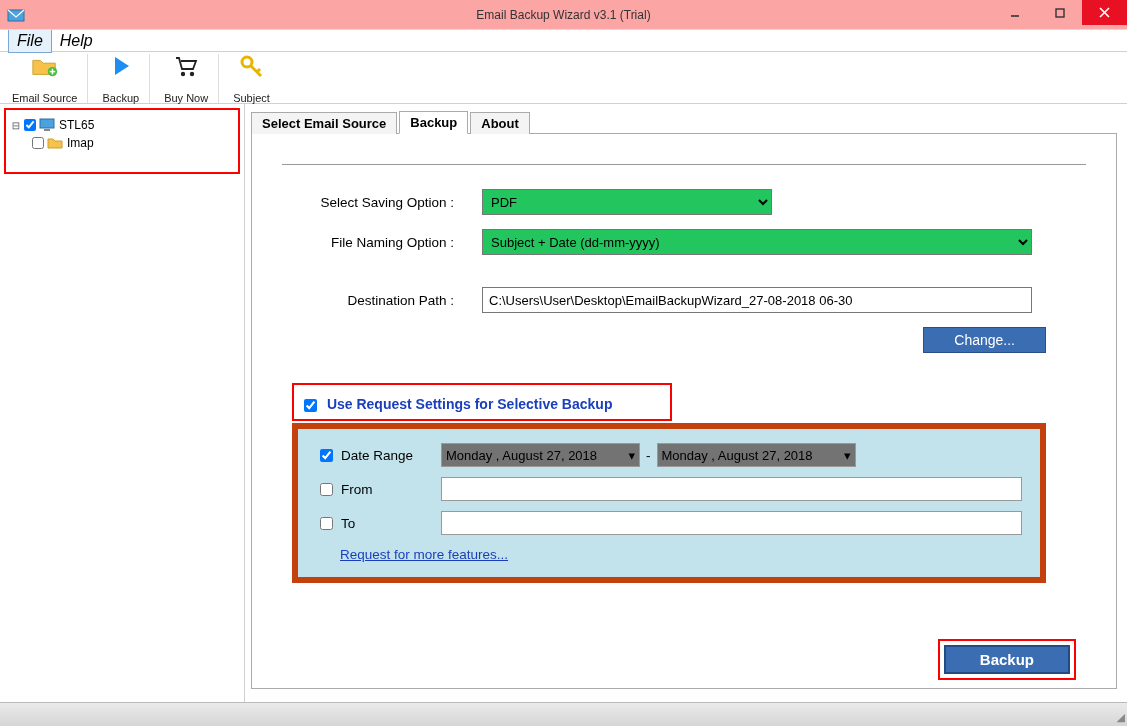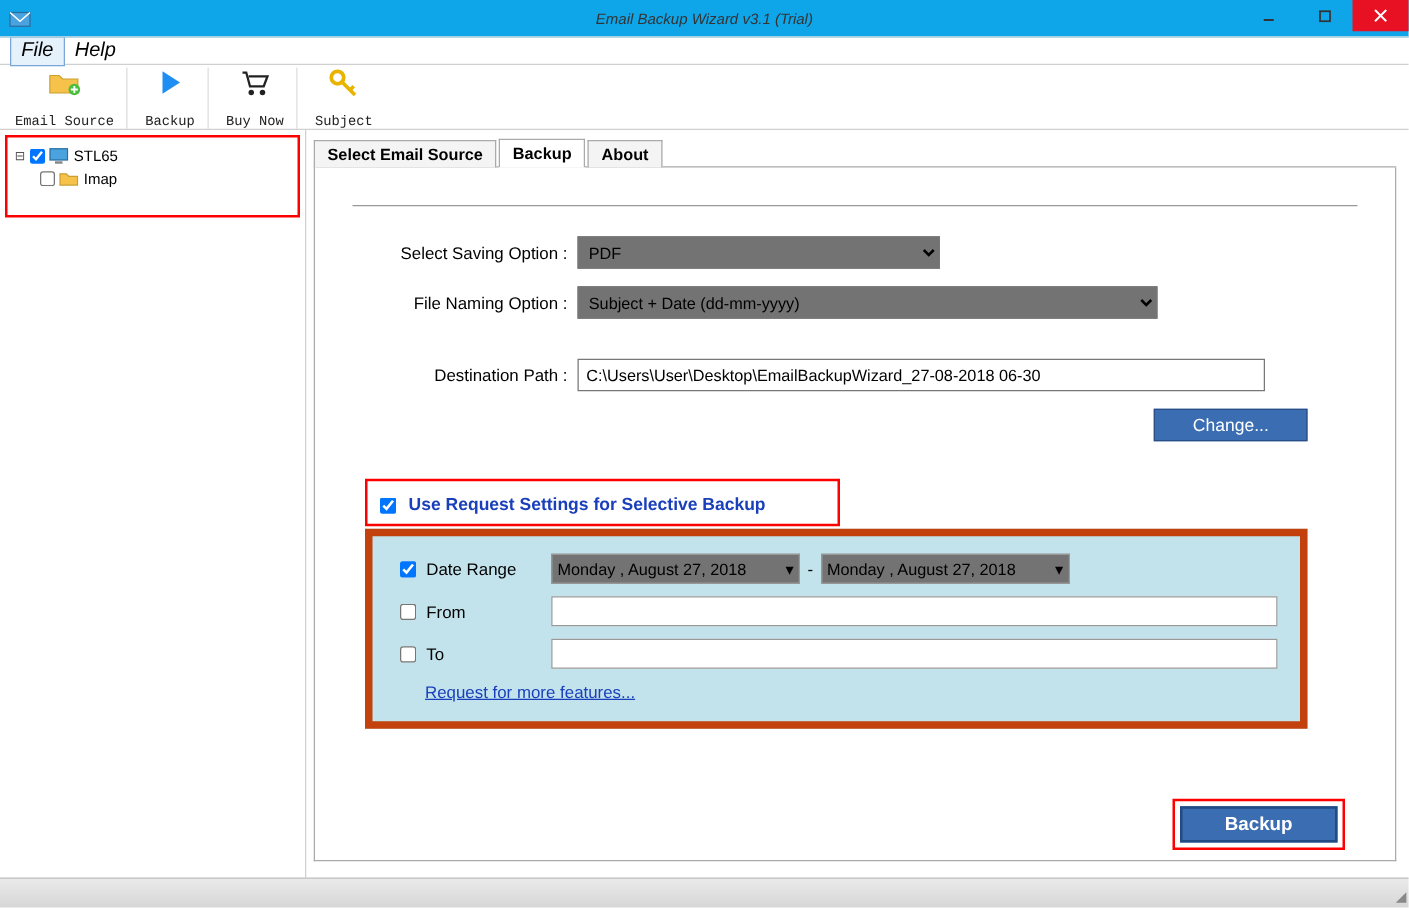--- a/index.html
+++ b/index.html
@@ -1,36 +1,36 @@
 <!DOCTYPE html>
 <html><head>
 <meta charset="utf-8">
 <style>
 * { box-sizing: border-box; margin: 0; padding: 0; font-family: "Segoe UI", Tahoma, sans-serif; }
 html, body { width: 1127px; height: 728px; overflow: hidden; background: #fff; }
 
 
-.titlebar { height: 30px; background: #0ea5e9; display: flex; align-items: center; border-bottom: 1px solid #ddd; position: relative; font-style: italic; }
+.titlebar { height: 30px; background: #fca5a5; display: flex; align-items: center; border-bottom: 1px solid #ddd; position: relative; }
 .titlebar .app-icon { width: 20px; height: 20px; margin-left: 6px; }
 .titlebar .title { position: absolute; left: 0; right: 0; text-align: center; font-size: 12px; color: #333; pointer-events: none; }
 .titlebar .win-controls { position: absolute; right: 0; top: 0; display: flex; height: 100%; }
 .titlebar .win-btn { width: 45px; height: 25px; display: flex; align-items: center; justify-content: center; font-size: 12px; cursor: default; }
 .titlebar .win-btn.close { background: #e81123; color: #fff; }
 
 
 .menubar { height: 22px; background: #fff; display: flex; align-items: center; padding-left: 8px; border-bottom: 1px solid #d0d0d0; }
 .menubar .menu-item { font-size: 16px; padding: 2px 8px; font-style: italic; }
 .menubar .menu-item.active { border: 1px solid #7aa7d8; background: #e5f1fb; }
 
 
 .toolbar { height: 52px; background: #fff; display: flex; align-items: stretch; padding: 2px 4px 0 4px; border-bottom: 1px solid #d0d0d0; }
 .toolbar .tb-btn { display: flex; flex-direction: column; align-items: center; justify-content: center; padding: 2px 8px; margin-right: 2px; min-width: 50px; }
 .toolbar .tb-btn.divider-after { border-right: 1px solid #ddd; padding-right: 10px; margin-right: 6px; }
 .toolbar .tb-icon { width: 28px; height: 26px; display: flex; align-items: center; justify-content: center; }
-.toolbar .tb-label { font-size: 11px; color: #222; margin-top: 14px; font-family: Liberation Mono, monospace; }
+.toolbar .tb-label { font-size: 11px; color: #222; margin-top: 14px; }
 
 
 .main { display: flex; height: 598px; }
 .sidebar { width: 245px; border-right: 1px solid #d0d0d0; padding: 4px; }
 .tree-box { border: 2px solid #ff0000; padding: 6px 4px 20px 4px; }
 .tree-row { display: flex; align-items: center; font-size: 12px; color: #000; height: 18px; }
 .tree-row .expander { width: 12px; text-align: center; font-size: 10px; color: #555; }
 .tree-row .chk { width: 12px; height: 12px; margin: 0 2px; }
 .tree-row .indent { width: 20px; }
 .tree-row .node-icon { width: 18px; display: flex; justify-content: center; }
@@ -38,23 +38,23 @@
 .content { flex: 1; position: relative; padding: 6px 10px 0 6px; }
 
 
 .tabstrip { display: flex; align-items: flex-end; height: 24px; border-bottom: 1px solid #aaa; }
 .tab { font-size: 13px; font-weight: bold; padding: 3px 10px; border: 1px solid #aaa; border-bottom: none; margin-right: 2px; background: #f4f4f4; position: relative; top: 1px; }
 .tab.active { background: #fff; border-bottom: 1px solid #fff; }
 
 .tab-body { border: 1px solid #aaa; border-top: none; height: 555px; padding: 30px 30px 10px 30px; position: relative; }
 .divider-line { height: 0; border-top: 1px solid #999; margin: 0 0 24px 0; }
 
-.form-row { display: flex; align-items: center; margin-bottom: 14px; }
+.form-row { display: flex; align-items: center; margin-bottom: 14px; gap: 20px; }
 .form-label { width: 180px; text-align: right; padding-right: 8px; font-size: 13.5px; color: #000; }
-.select-ctl { height: 26px; border: 1px solid #777; font-size: 13px; padding: 2px 4px; background: #737373; }
+.select-ctl { height: 26px; border: 1px solid #777; font-size: 13px; padding: 2px 4px; background: #22c55e; }
 .text-ctl { height: 26px; border: 1px solid #777; font-size: 13px; padding: 2px 6px; background: #fff; }
 .change-row { display: flex; justify-content: flex-end; padding-right: 40px; margin-top: 6px; margin-bottom: 30px; }
 .btn-blue { background: #3b6db3; border: 1px solid #2a4f86; color: #fff; font-size: 14px; padding: 4px 30px; }
 
 
 .adv-box { border: 2px solid #ff0000; padding: 10px 10px 6px 10px; width: 380px; margin-left: 10px; margin-bottom: 2px; }
 .adv-box label { font-size: 14px; font-weight: bold; color: #1a3fbb; }
 .adv-box input[type=checkbox] { width: 13px; height: 13px; margin-right: 6px; vertical-align: middle; }
 
 .adv-panel { background: #c2e3ec; border: 6px solid #c2410c; margin-left: 10px; margin-right: 40px; padding: 14px 18px 14px 22px; }
@@ -195,21 +195,21 @@
 
       <div class="form-row">
         <div class="form-label">Select Saving Option :</div>
         <select class="select-ctl" style="width:290px;">
           <option>PDF</option>
         </select>
       </div>
 
       <div class="form-row">
         <div class="form-label">File Naming Option :</div>
-        <select class="select-ctl" style="width:464px;">
+        <select class="select-ctl" style="width:550px;">
           <option>Subject + Date (dd-mm-yyyy)</option>
         </select>
       </div>
 
       <div style="height:18px;"></div>
 
       <div class="form-row">
         <div class="form-label">Destination Path :</div>
         <input class="text-ctl" style="width: 550px;" value="C:\Users\User\Desktop\EmailBackupWizard_27-08-2018 06-30">
       </div>

